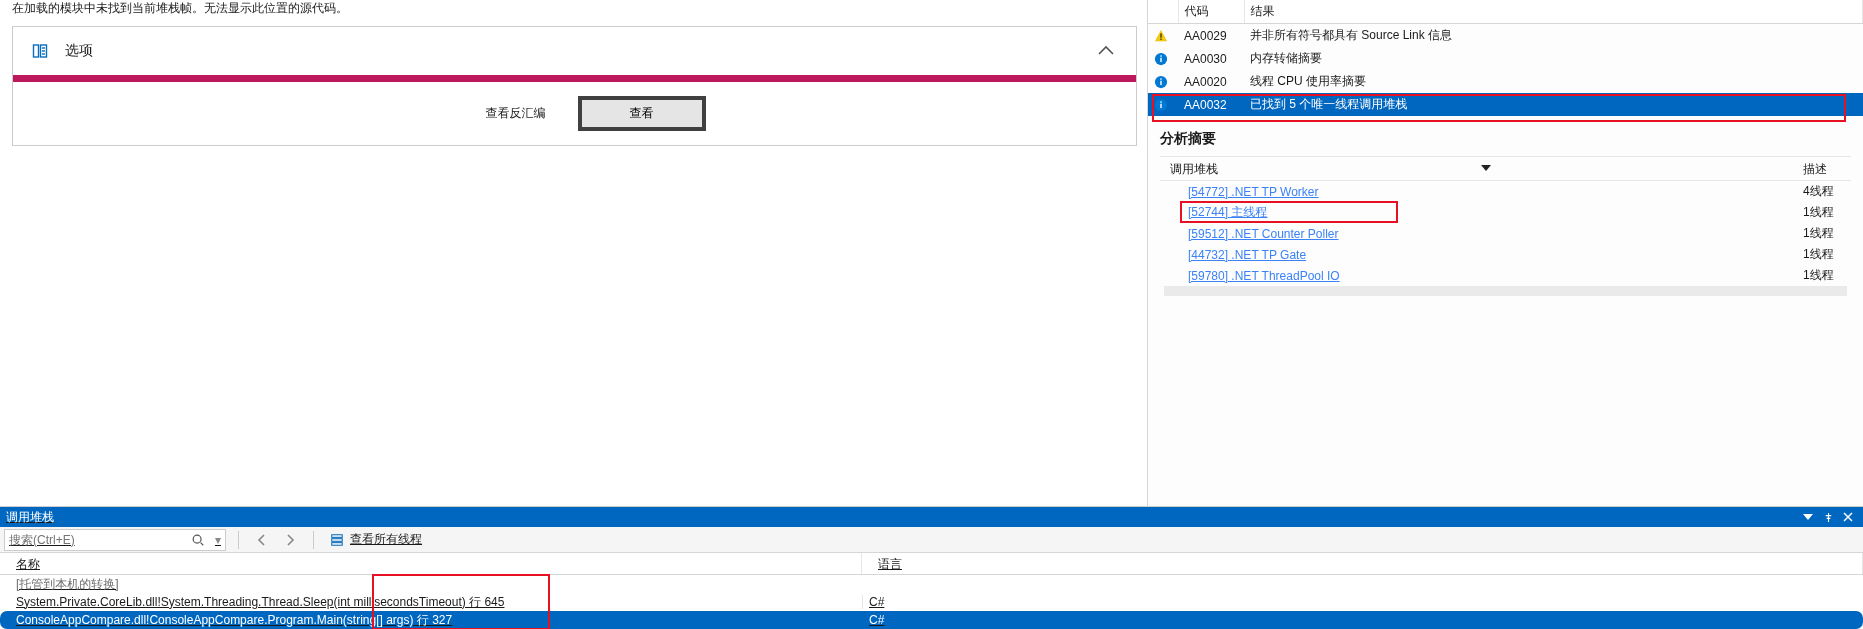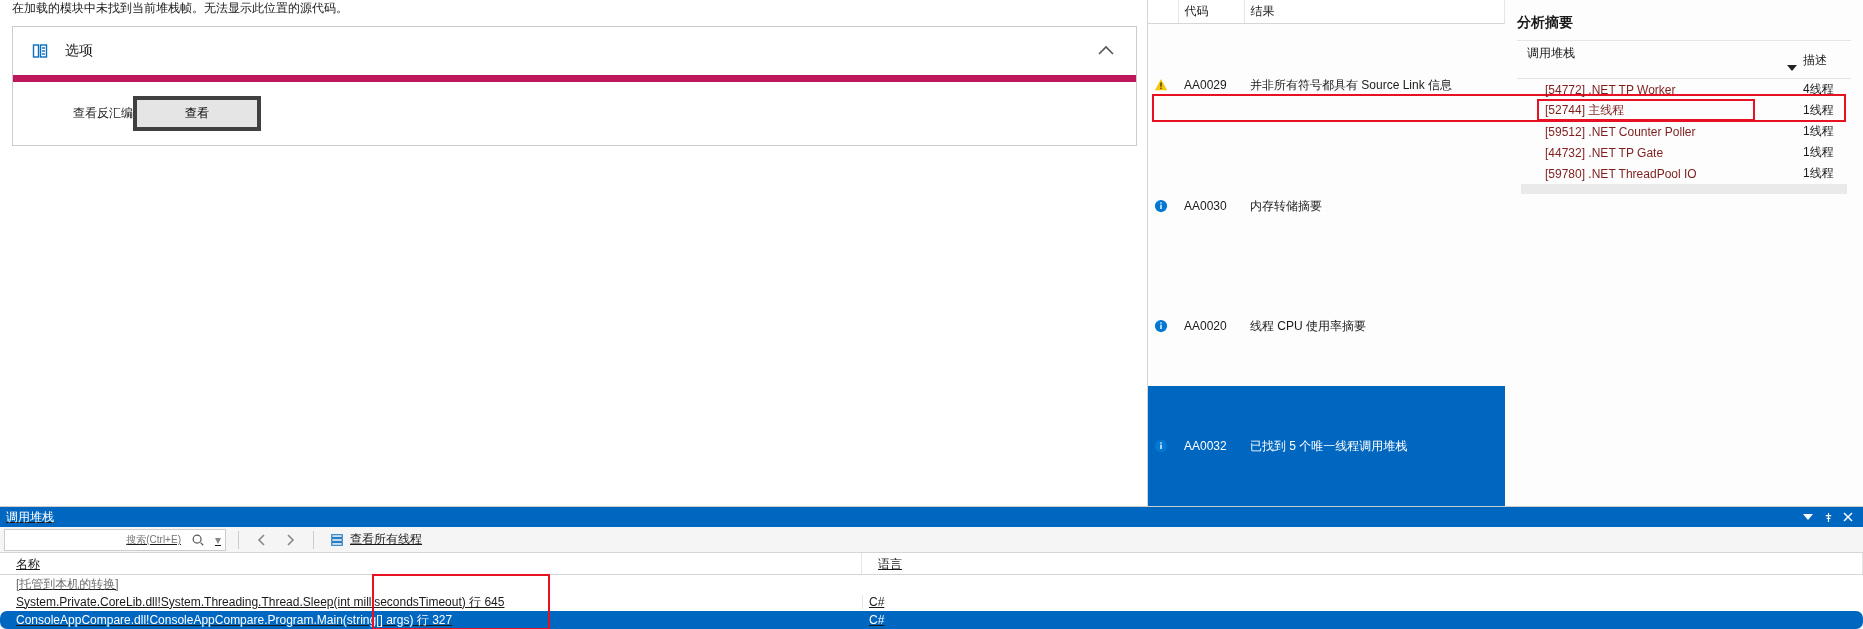--- a/index.html
+++ b/index.html
@@ -24,31 +24,32 @@
     padding: 12px 18px 12px 18px;
     border-bottom: 7px solid #be185d;
     gap: 32px;
   }
   .options-head .left { display: flex; align-items: center; gap: 16px; }
   .icon-slot { width: 18px; height: 18px; display: inline-flex; align-items: center; justify-content: center; color: #0a6ebd; }
   .options-title { font-size: 14px; }
   .chevron { width: 24px; height: 24px; color: #555; }
 
   .options-body {
-    display: flex; align-items: center; justify-content: flex-start;
+    display: flex; align-items: center; justify-content: center;
     padding: 14px 18px 14px 60px;
+    gap: 32px;
   }
   .btn {
     border: 4px solid #404040; background: #e5e5e5; padding: 5px 48px;
     cursor: pointer;
   }
 
   
   .top-right {
-    width: 716px; border-left: 1px solid #d6d6d6; display: flex; flex-direction: row;
+    width: 716px; border-left: 1px solid #d6d6d6; display: flex; flex-direction: column;
     background: #fdfdfd;
   }
   .diag-table { border-collapse: collapse; width: 100%; }
   .diag-table th, .diag-table td { text-align: left; padding: 3px 6px; white-space: nowrap; }
   .diag-head th { border-bottom: 1px solid #d6d6d6; border-right: 1px solid #e6e6e6; font-weight: 400; color: #222; background: #fff; }
   .diag-head th:first-child { width: 30px; }
   .diag-head th:nth-child(2) { width: 66px; }
 
   .diag-row td { border-bottom: 0; }
   .diag-row.selected { background: #0067c0; color: #fff; }
@@ -59,39 +60,39 @@
   .summary-desc { margin-bottom: 8px; }
   .thread-head { display: flex; align-items: center; padding: 4px 0 2px 10px; border-top: 1px solid #e6e6e6; border-bottom: 1px solid #e6e6e6; }
   .thread-head .col1 { flex: 1; }
   .thread-head .caret { width: 12px; height: 12px; color: #222; margin-right: 4px; }
   .thread-head .col2 { width: 48px; }
 
   .thread-list { }
   .thread-row { display: flex; align-items: center; padding: 2px 0 2px 28px; }
   .thread-row .col1 { flex: 1; }
   .thread-row .col2 { width: 48px; }
-  .thread-row a { color: #7f1d1d; cursor: pointer; }
+  .thread-row a { color: #3b82f6; text-decoration: underline; cursor: pointer; }
 
   .scroll-stub { height: 10px; background: #eaeaea; margin: 0 4px; }
 
   
   .cs-window { background: #fff; border-top: 1px solid #ccc; text-decoration: underline; }
   .cs-title {
     background: #0067c0; color: #fff; height: 20px;
     display: flex; align-items: center; padding: 0 6px;
   }
   .cs-title .spacer { flex: 1; }
   .cs-title .winbtn { width: 18px; height: 16px; margin-left: 2px; display: inline-flex; align-items: center; justify-content: center; cursor: pointer; }
 
   .cs-toolbar {
     height: 26px; display: flex; align-items: center; gap: 6px; padding: 0 4px;
     background: #f5f5f5; border-bottom: 1px solid #d6d6d6;
   }
   .search-wrap { display: flex; align-items: center; border: 1px solid #cccccc; background: #fff; width: 222px; height: 22px; }
-  .search-wrap input { border: 0; flex: 1; height: 100%; padding: 0 4px; outline: none; font-size: 10px; text-align: right; }
+  .search-wrap input { border: 0; flex: 1; height: 100%; padding: 0 4px; outline: none; font-size: 12px; }
   .tb-sep { width: 1px; height: 18px; background: #cccccc; margin: 0 6px; }
   .tb-btn { width: 22px; height: 22px; display: inline-flex; align-items: center; justify-content: center; cursor: pointer; color: #555; }
   .tb-link { display: inline-flex; align-items: center; gap: 6px; cursor: pointer; padding: 0 4px; }
 
   .cs-grid-head {
     display: flex; height: 22px; border-bottom: 1px solid #d6d6d6;
   }
   .cs-grid-head .cell {
     padding: 3px 16px; border-right: 1px solid #e6e6e6;
   }

